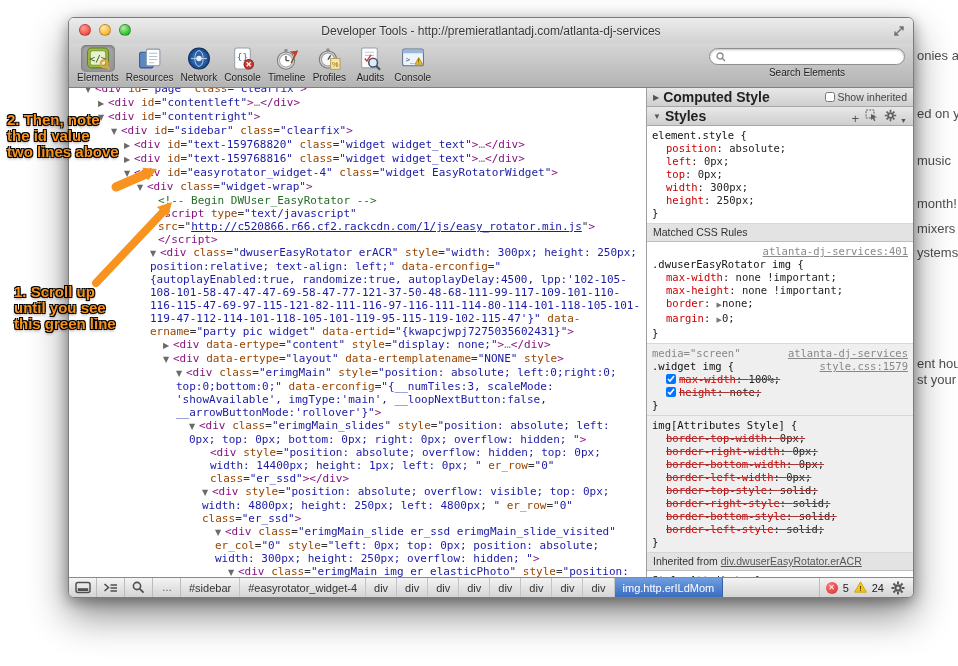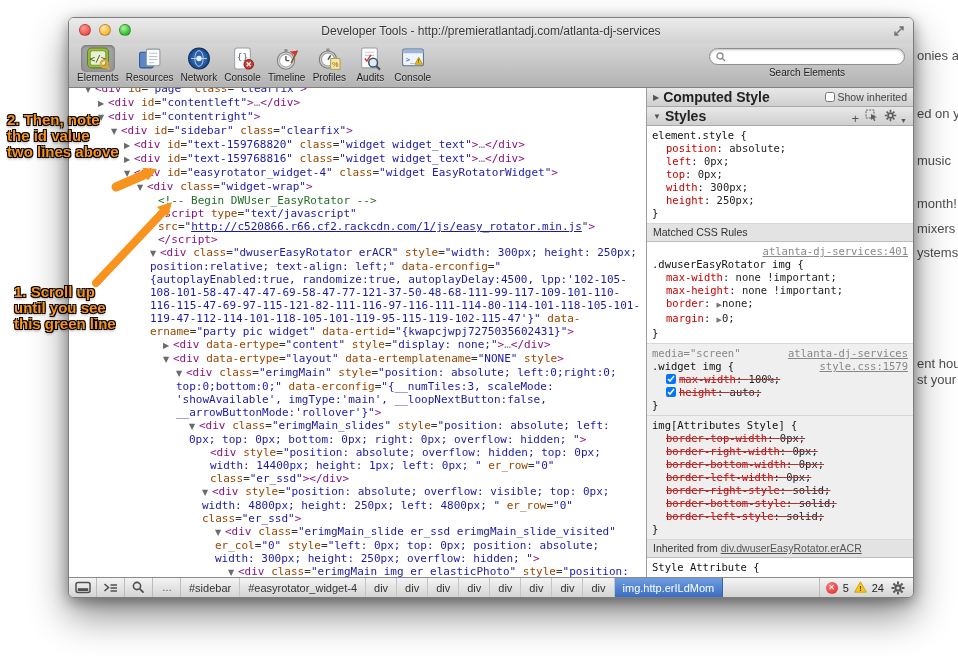--- a/index.html
+++ b/index.html
@@ -332,31 +332,32 @@
           <div class="rule gray">
             <div class="medialine">
               <span>media="screen"</span>
               <a class="slink">atlanta-dj-services</a>
             </div>
             <div class="selline">
               <span>.widget img {</span>
               <a class="slink">style.css:1579</a>
             </div>
             <div class="prop strike"><input type="checkbox" checked="" style=""><span class="pn">max-width</span><span class="pv">: </span><span class="pv">100%;</span></div>
-            <div class="prop strike"><input type="checkbox" checked="" style=""><span class="pn">height</span><span class="pv">: </span><span class="pv">auto;</span></div>
+            <div class="prop strike"><input type="checkbox" checked="" style=""><span class="pn">height</span><span class="pv">: </span><span class="pv">note;</span></div>
             <div>}</div>
           </div>
           <div class="rule gray">
             <div class="selline">
               <span>img[Attributes Style] {</span>
             </div>
             <div class="prop strike"><span class="pn">border-top-width</span><span class="pv">: </span><span class="pv">0px;</span></div>
             <div class="prop strike"><span class="pn">border-right-width</span><span class="pv">: </span><span class="pv">0px;</span></div>
             <div class="prop strike"><span class="pn">border-bottom-width</span><span class="pv">: </span><span class="pv">0px;</span></div>
             <div class="prop strike"><span class="pn">border-left-width</span><span class="pv">: </span><span class="pv">0px;</span></div>
+            <div class="prop strike"><span class="pn">border-top-style</span><span class="pv">: </span><span class="pv">solid;</span></div>
             <div class="prop strike"><span class="pn">border-right-style</span><span class="pv">: </span><span class="pv">solid;</span></div>
             <div class="prop strike"><span class="pn">border-bottom-style</span><span class="pv">: </span><span class="pv">solid;</span></div>
             <div class="prop strike"><span class="pn">border-left-style</span><span class="pv">: </span><span class="pv">solid;</span></div>
             <div>}</div>
           </div>
           <div class="sbar"><span>Inherited from </span><a>div.dwuserEasyRotator.erACR</a></div>
           <div class="rule">
             <div class="selline">
               <span>Style Attribute {</span>
             </div>

